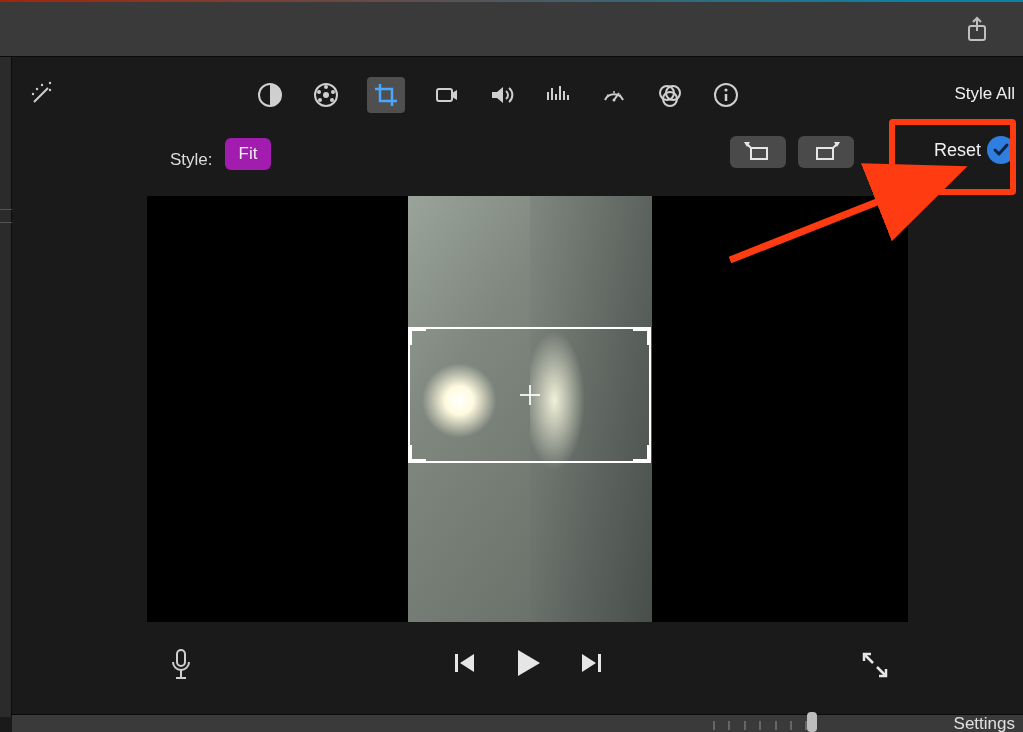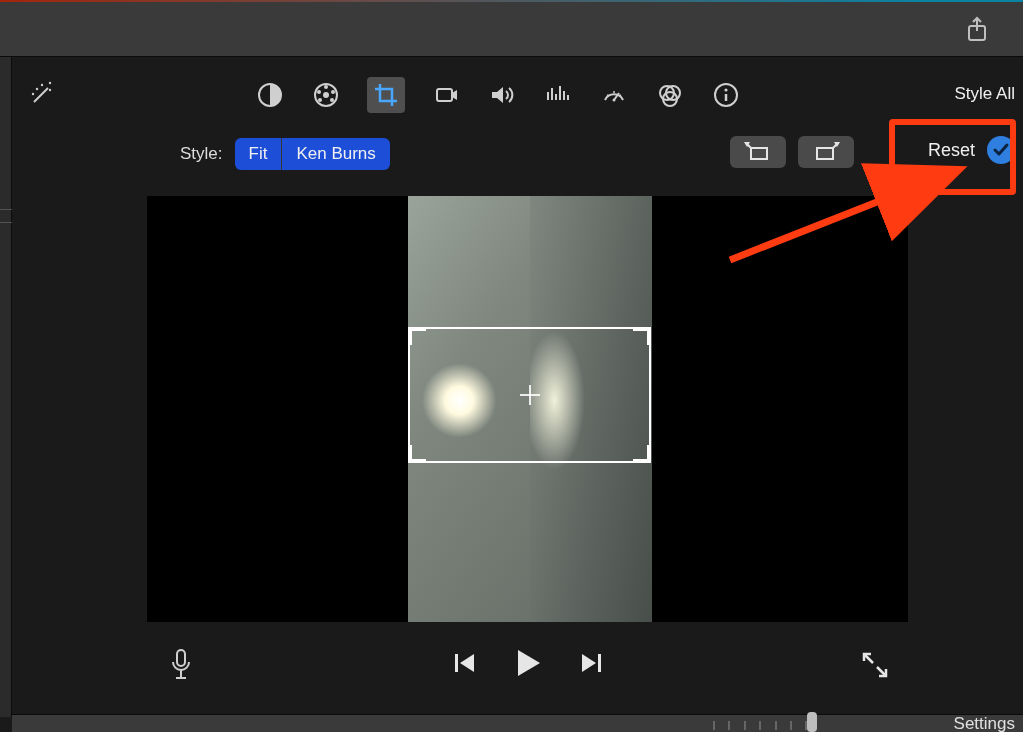--- a/index.html
+++ b/index.html
@@ -103,32 +103,33 @@
     top: 84px;
     font-size: 17px;
     color: #f0f0f0;
     cursor: pointer;
   }
 
   
   .style-row {
     position: absolute;
     top: 138px;
-    left: 180px;
-    display: flex;
-    align-items: center;
+    left: 170px;
+    display: flex;
+    align-items: flex-end;
     gap: 10px;
     font-size: 17px;
   }
   .style-label { color: #dcdcdc; margin-right: 2px; }
   .seg {
     display: flex;
     border-radius: 6px;
     overflow: hidden;
-    background: #1d4ed8;
+    background: #a21caf;
+    flex-direction: column;
   }
   .seg > div {
     padding: 6px 14px;
     color: #f0f0f0;
     cursor: pointer;
     border-right: 1px solid #363636;
   }
   .seg > div:last-child { border-right: none; }
   .seg > div.active { background: #4cbf3d; color: #fff; }
 
@@ -151,21 +152,21 @@
     cursor: pointer;
   }
 
   
   .reset-group {
     position: absolute;
     top: 136px;
     right: 8px;
     display: flex;
     align-items: center;
-    gap: 12px;
+    gap: 6px;
   }
   .reset-text {
     font-size: 18px;
     color: #f0f0f0;
     cursor: pointer;
   }
   .apply-btn {
     width: 28px;
     height: 28px;
     border-radius: 50%;
@@ -433,21 +434,20 @@
       </svg>
   </div>
 </div>
 
 <div class="reset-all">Style All</div>
 
 <div class="style-row">
   <span class="style-label">Style:</span>
   <div class="seg">
     <div>Fit</div>
-    <div>Ken Burns</div>
   </div>
 </div>
 
 <div class="rot-group">
   <div class="rot-btn">
     <svg width="30" height="20" viewBox="0 0 30 20">
         <rect x="8" y="6" width="16" height="11" fill="none" stroke="#e6e6e6" stroke-width="2"></rect>
         <path d="M8 6 L4 2" stroke="#e6e6e6" stroke-width="2"></path>
         <polygon points="1,0 7,0 4,5" fill="#e6e6e6"></polygon>
       </svg>

